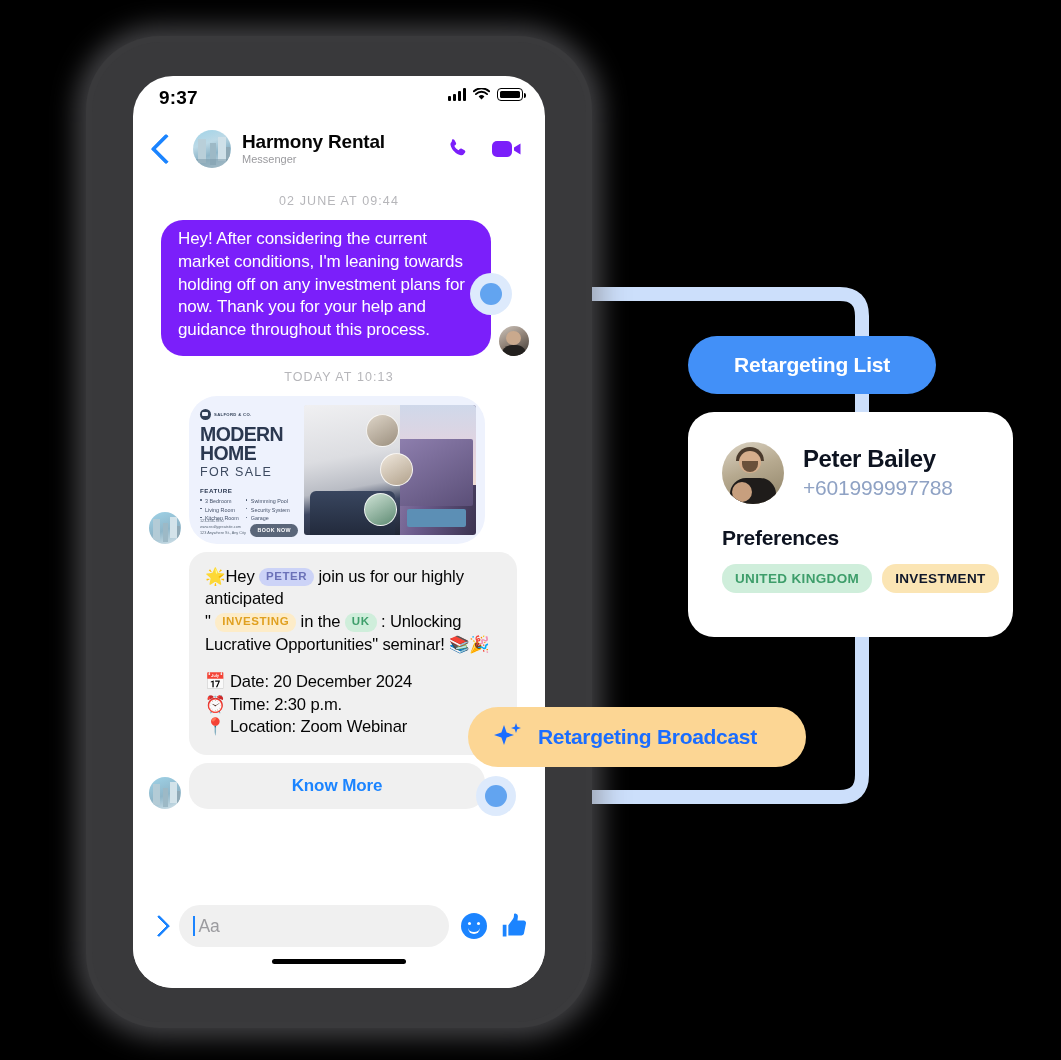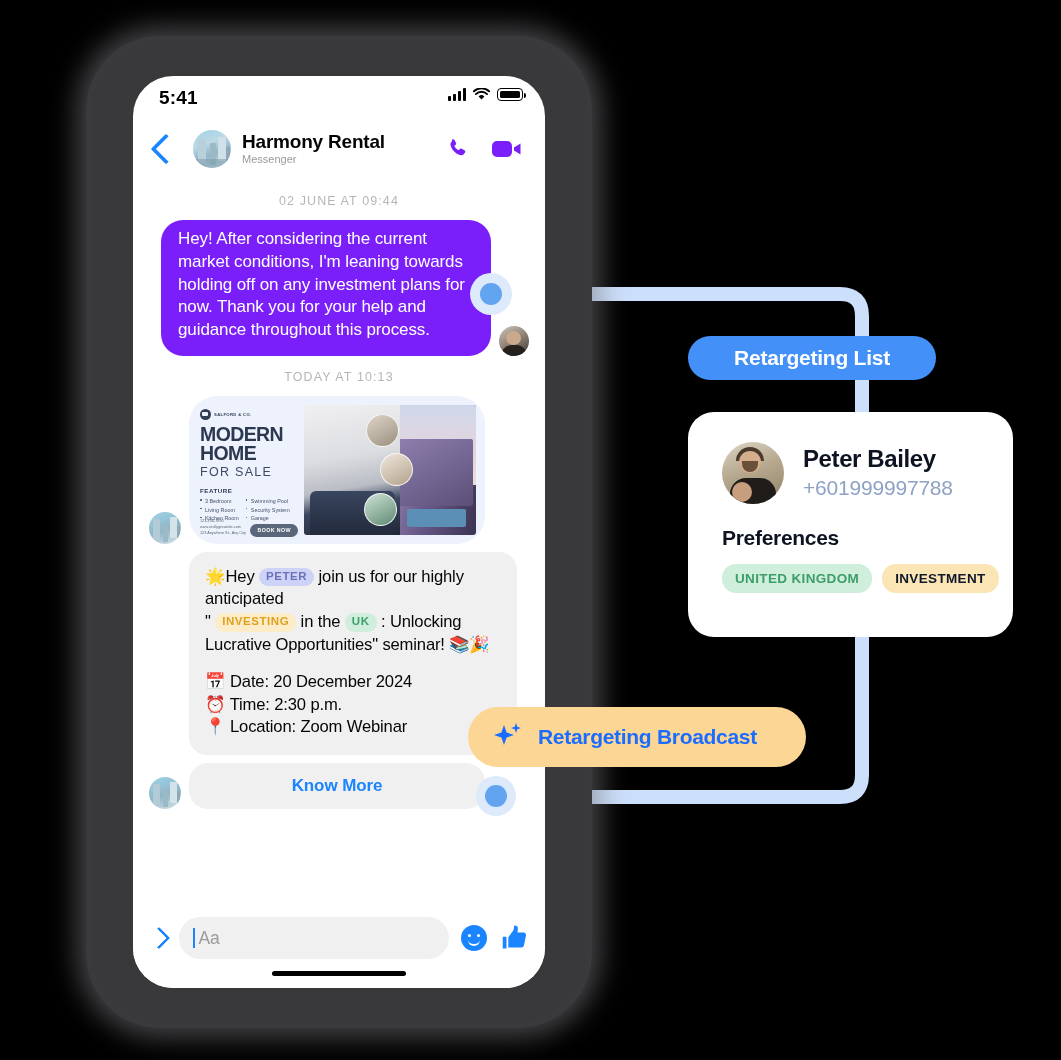--- a/index.html
+++ b/index.html
@@ -119,39 +119,39 @@
   .tag-uk{background:#cfeedb;color:#3e9e6b;}
   .bubble-in .sep{display:block;height:15px;}
 
   
   .knowmore{
     width:296px;background:#f0f0f0;border-radius:19px;text-align:center;
     padding:13px 0;font-size:17px;font-weight:bold;color:#1b84ff;letter-spacing:-.1px;cursor:pointer;
   }
 
   
-  .composer{position:absolute;left:0;bottom:0;width:100%;background:#fff;padding:12px 16px 12px;box-sizing:border-box;}
+  .composer{position:absolute;left:0;bottom:0;width:100%;background:#fff;padding:12px 16px 24px;box-sizing:border-box;}
   .comp-row{display:flex;align-items:center;gap:12px;}
   .comp-chev{width:13px;height:13px;border-right:3.6px solid #1b84ff;border-top:3.6px solid #1b84ff;
              transform:rotate(45deg);border-radius:1.5px;flex:0 0 auto;margin-left:2px;cursor:pointer;}
   .comp-field{flex:1 1 auto;height:42px;border-radius:21px;background:#f0f0f0;display:flex;align-items:center;
               padding:0 14px;box-sizing:border-box;position:relative;cursor:text;}
   .caret{width:2.4px;height:20px;background:#1b84ff;margin-right:3px;}
   .comp-ph{font-size:17.5px;color:#9b9b9f;}
   .emoji-btn{width:26px;height:26px;border-radius:50%;background:#1b84ff;position:relative;flex:0 0 auto;margin-right:2px;cursor:pointer;}
   .emoji-btn::before{content:"";position:absolute;left:7px;top:9px;width:3px;height:3px;border-radius:50%;
                      background:#fff;box-shadow:9px 0 0 0 #fff;}
   .emoji-btn::after{content:"";position:absolute;left:7px;top:13px;width:12px;height:6px;
                     border-bottom:2.2px solid #fff;border-radius:0 0 9px 9px;}
   .thumb-btn{flex:0 0 auto;cursor:pointer;}
   .home-ind{width:134px;height:5px;border-radius:3px;background:#000;margin:12px auto 0;}
 
   
   .badge-list{
-    position:absolute;left:688px;top:336px;width:248px;height:44px;border-radius:29px;
+    position:absolute;left:688px;top:336px;width:248px;height:58px;border-radius:29px;
     background:#4290f8;display:flex;align-items:center;justify-content:center;z-index:6;cursor:pointer;
   }
   .badge-list span{font-size:21px;font-weight:bold;color:#fff;letter-spacing:-.25px;}
 
   .person-card{
     position:absolute;left:688px;top:412px;width:325px;height:225px;border-radius:26px;background:#fff;z-index:6;
   }
   .pc-top{display:flex;align-items:center;padding:30px 0 0 34px;}
   .pc-av{width:62px;height:62px;border-radius:50%;flex:0 0 auto;margin-right:19px;overflow:hidden;position:relative;
          background:linear-gradient(160deg,#dcd4c4 0%,#b6a98f 45%,#8e8266 100%);}
@@ -189,21 +189,21 @@
     <path d="M492 294 H840 Q862 294 862 316 V600 Q862 622 840 622 H780" fill="none" stroke="#ccdffb" stroke-width="14" stroke-linecap="round"></path>
     <path d="M862 624 V775 Q862 797 840 797 H496" fill="none" stroke="#ccdffb" stroke-width="14" stroke-linecap="round"></path>
   </svg>
 
   <div class="phone-shadow"></div>
   <div class="phone-bezel"></div>
 
   <div class="phone-screen">
 
     <div class="statusbar">
-      <div class="st-time">5:41</div>
+      <div class="st-time">9:37</div>
       <div class="st-icons">
         <span class="sig">
             <i></i>
             <i></i>
             <i></i>
             <i></i>
           </span>
         <svg width="17" height="13" viewBox="0 0 17 13">
           <path d="M8.5 11.6 L5.6 8.5 a4.2 4.2 0 0 1 5.8 0 Z" fill="#000"></path>
           <path d="M2.9 6.1 a8 8 0 0 1 11.2 0" stroke="#000" stroke-width="1.9" fill="none" stroke-linecap="round"></path>

